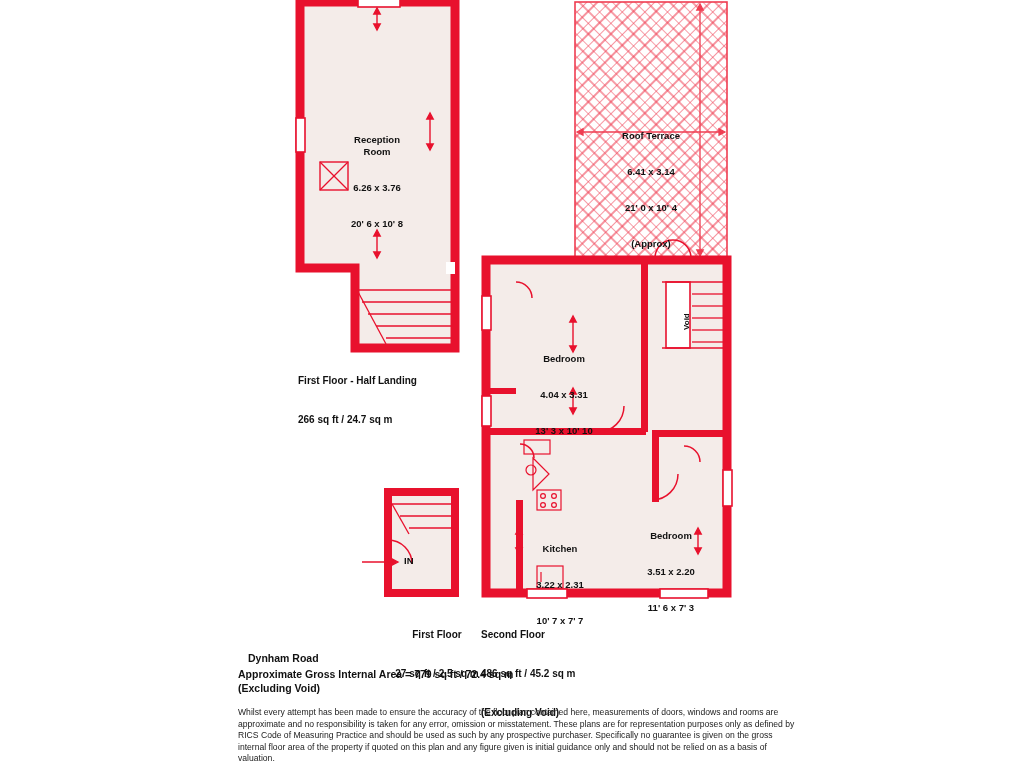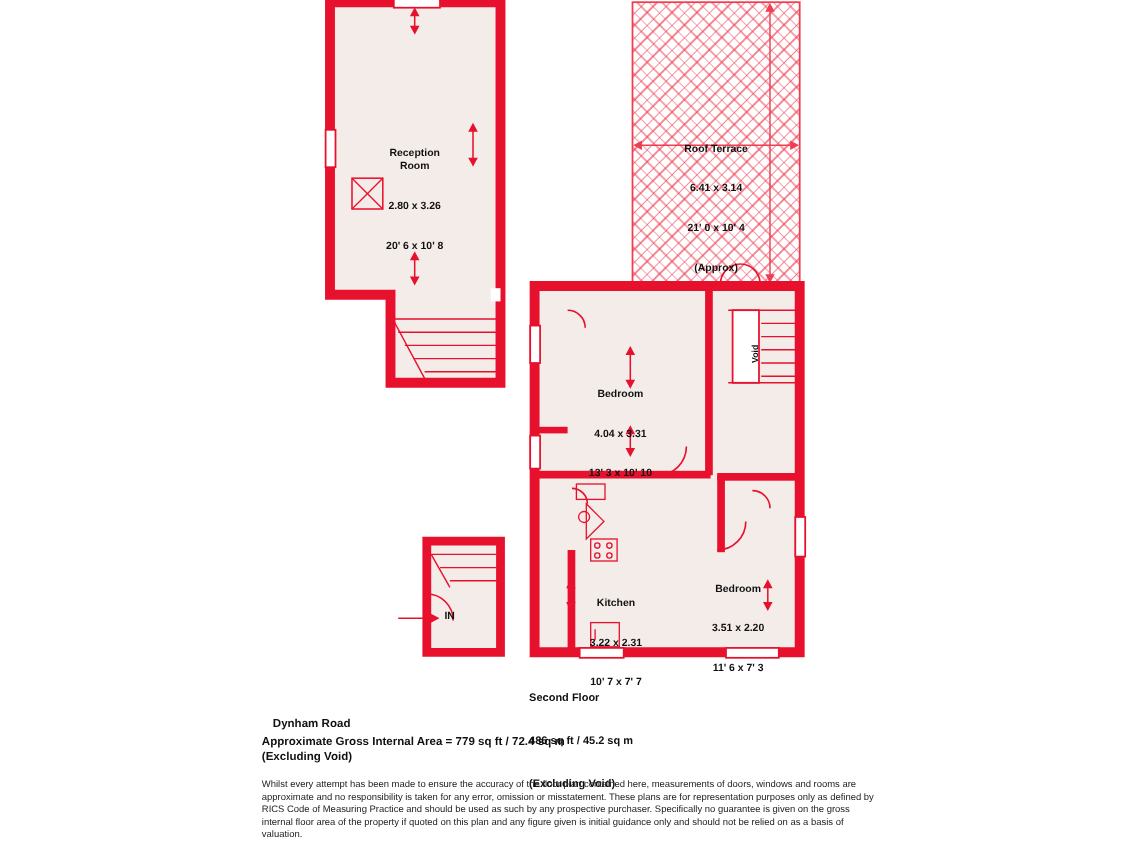--- a/index.html
+++ b/index.html
@@ -264,21 +264,21 @@
       <g stroke="#e8112d" stroke-width="1.4" fill="#e8112d">
         <path d="M362,562 L396,562"></path>
         <path d="M398,562 l-6,-3.2 l0,6.4 z"></path>
       </g>
     </g>
   </svg>
 
   <div class="room-label" style="left:318px; top:110px; width:118px;">
     <div>Reception
 Room</div>
-    <div>2.80 x 3.26</div>
+    <div>6.26 x 3.76</div>
     <div>20' 6 x 10' 8</div>
   </div>
 
   <div class="room-label" style="left:592px; top:106px; width:118px;">
     <div>Roof Terrace</div>
     <div>6.41 x 3.14</div>
     <div>21' 0 x 10' 4</div>
     <div>(Approx)</div>
   </div>
 
@@ -297,21 +297,29 @@
   <div class="room-label" style="left:505px; top:519px; width:110px;">
     <div>Kitchen</div>
     <div>3.22 x 2.31</div>
     <div>10' 7 x 7' 7</div>
   </div>
 
   <div class="void-label" style="left:682px; top:330px;">Void</div>
 
   <div class="in-label" style="left:384px; top:555px;padding-left:20px;">IN</div>
 
-
+  <div class="floor-caption" style="left:298px; top:348px;">
+    <div>First Floor - Half Landing</div>
+    <div>266 sq ft / 24.7 sq m</div>
+  </div>
+
+  <div class="floor-caption" style="left:390px; top:602px; text-align:center; width:94px;">
+    <div>First Floor</div>
+    <div>27 sq ft / 2.5 sq m</div>
+  </div>
 
   <div class="floor-caption" style="left:481px; top:602px;">
     <div>Second Floor</div>
     <div>486 sq ft / 45.2 sq m</div>
     <div>(Excluding Void)</div>
   </div>
 
   <div class="footer">
     <div class="addr">Dynham Road</div>
     <div class="area-line">Approximate Gross Internal Area = 779 sq ft / 72.4 sq m</div>

